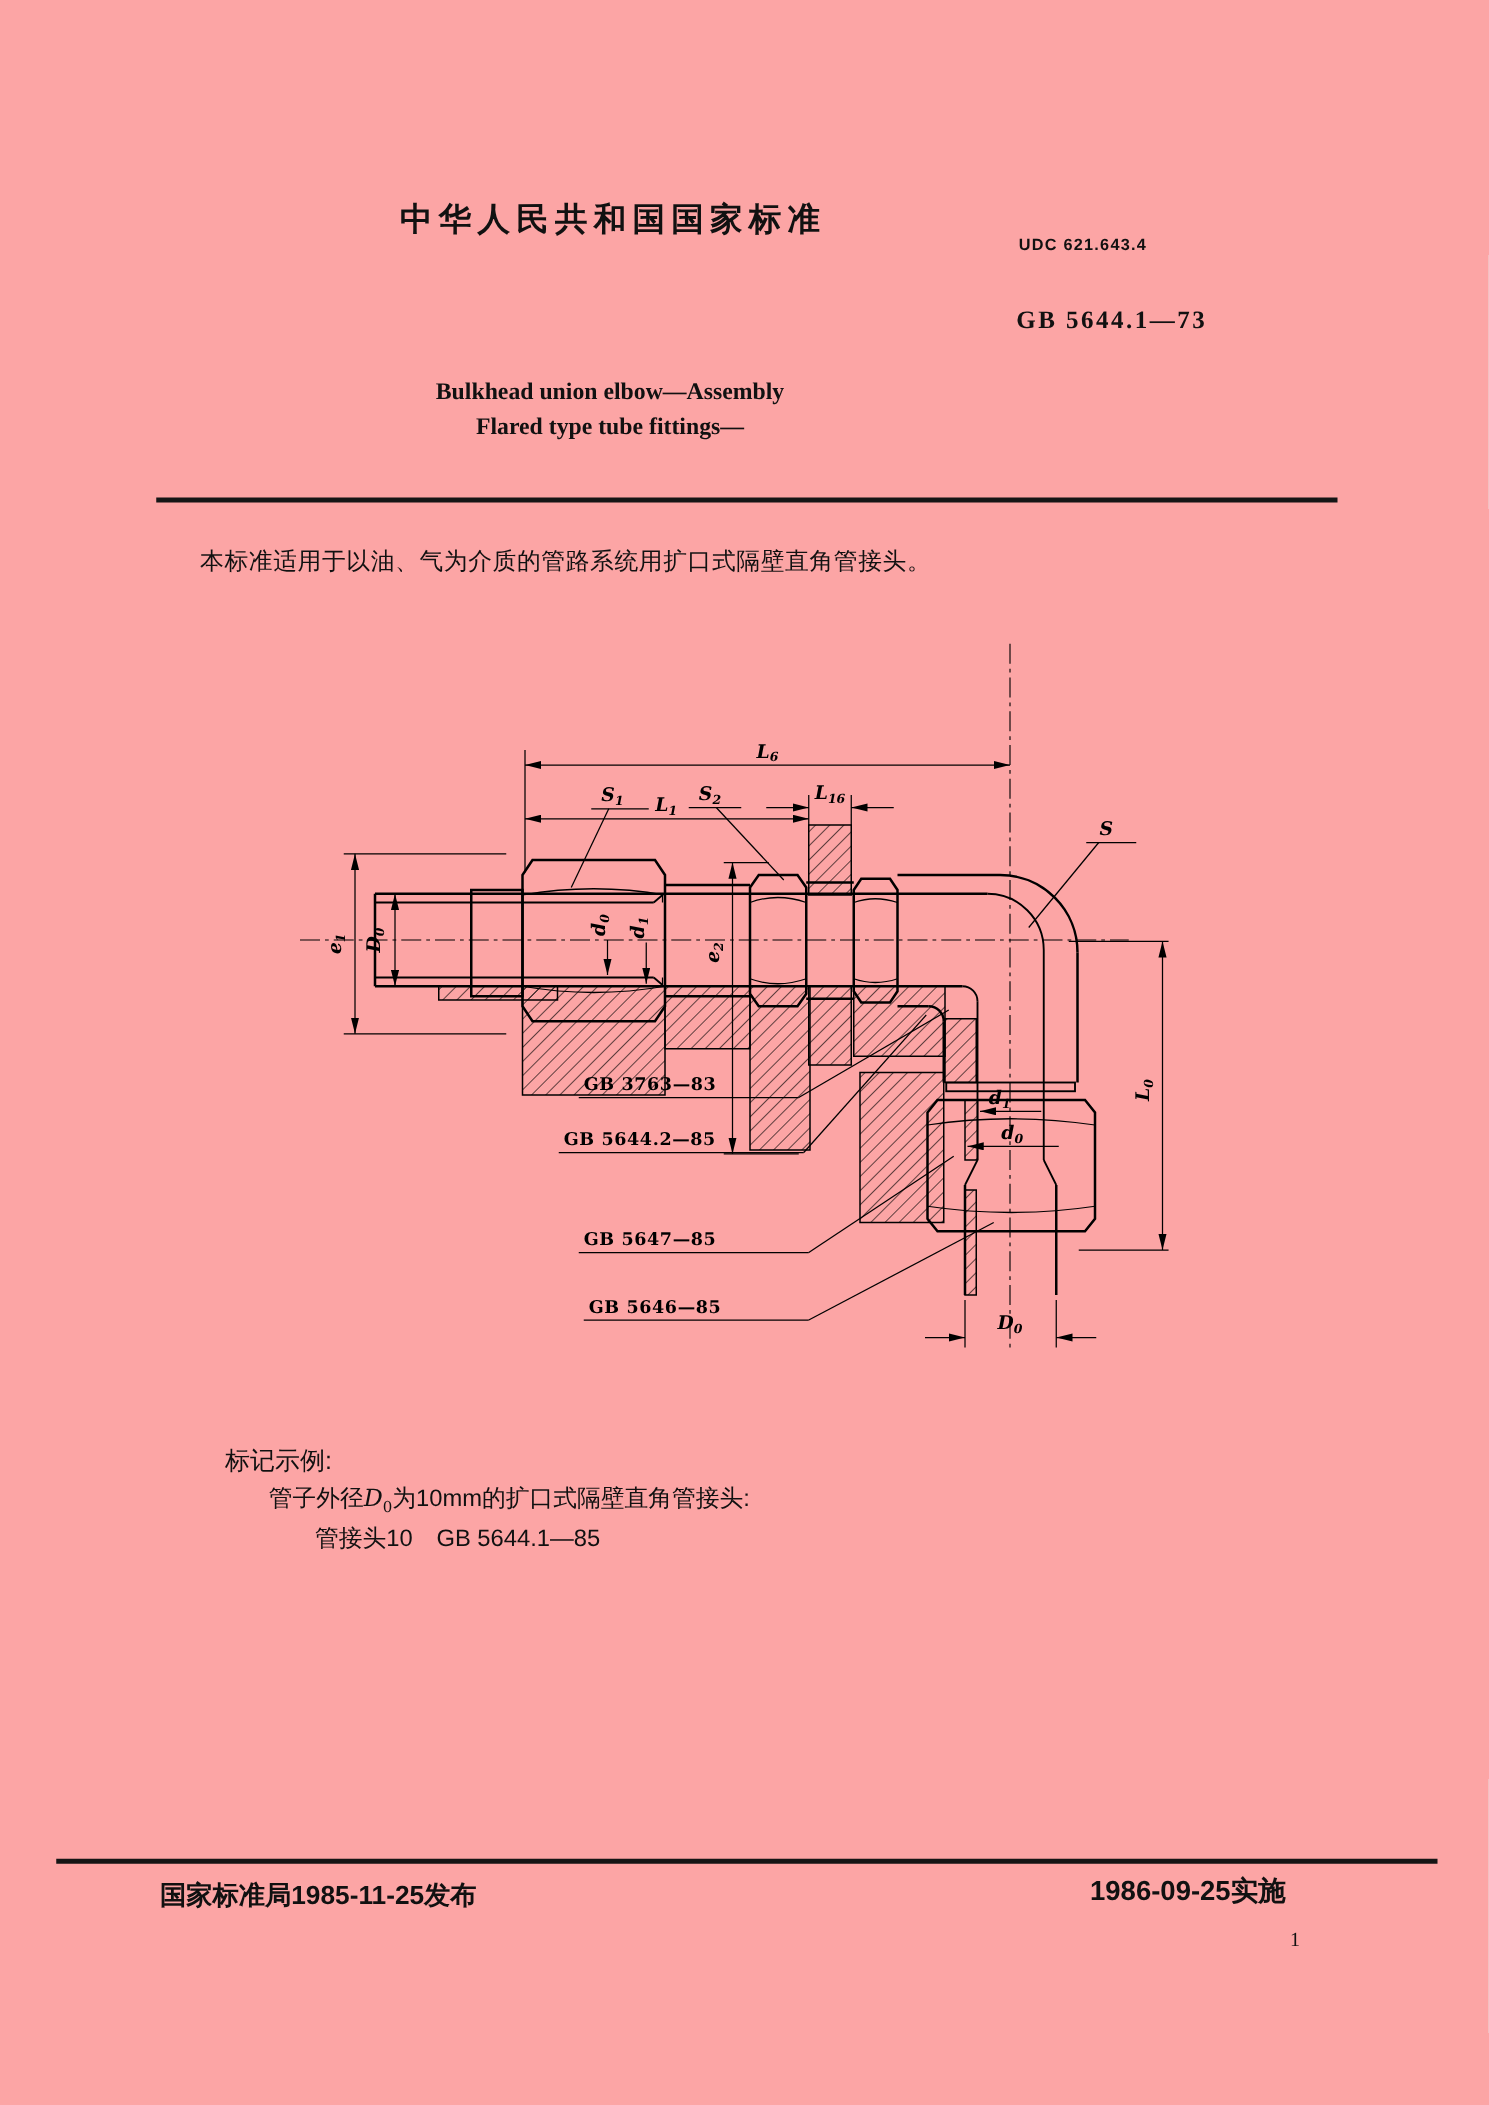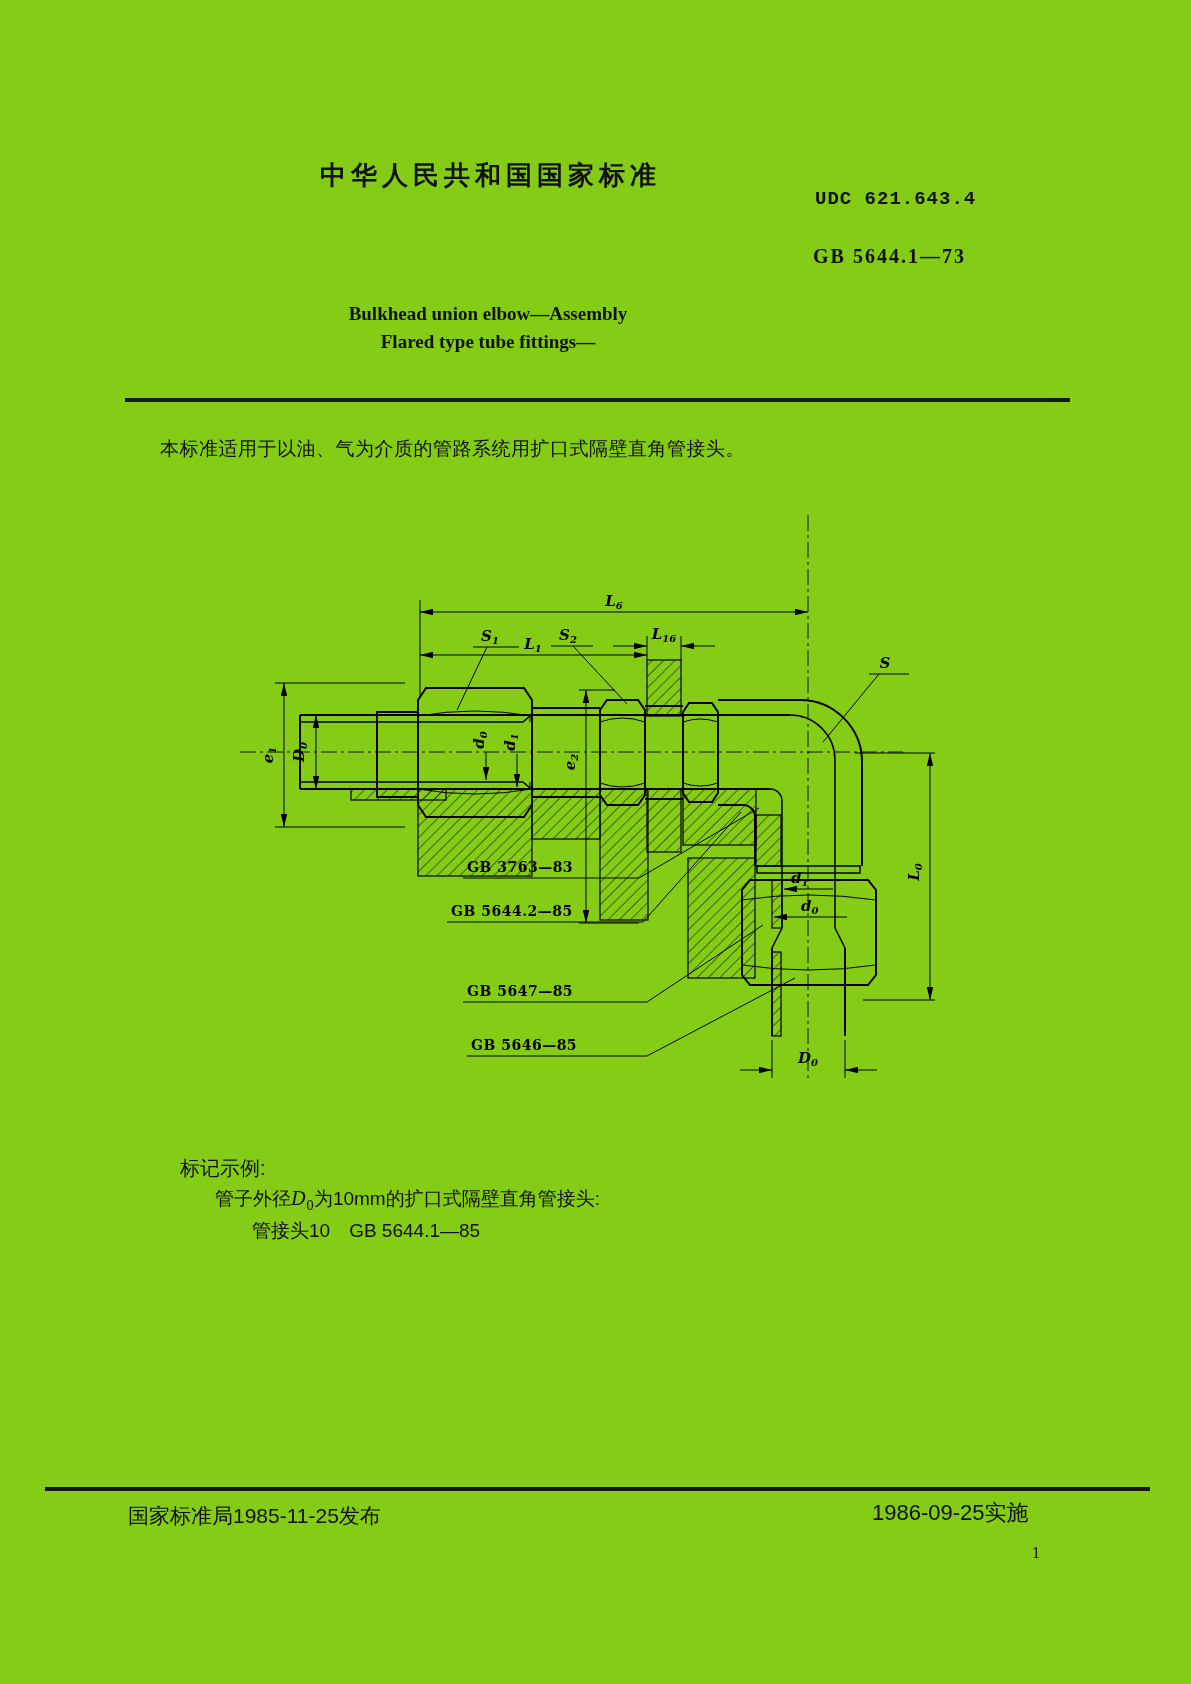--- a/index.html
+++ b/index.html
@@ -1,31 +1,31 @@
 <!DOCTYPE html>
 <html><head>
 <meta charset="utf-8">
 <style>
   html,body{margin:0;padding:0;background:#e8e8e8;}
-  .page{position:relative;width:1191px;height:1684px;background:#84cc16;margin:0 auto;
+  .page{position:relative;width:1191px;height:1684px;background:#fca5a5;margin:0 auto;
         font-family:"Liberation Sans",sans-serif;color:#111;overflow:hidden;}
   .abs{position:absolute;}
   .cn-head{font-size:26px;font-weight:600;letter-spacing:5px;}
-  .udc{font-family:Liberation Mono, monospace;font-weight:bold;font-size:19px;letter-spacing:1px;}
+  .udc{font-family:Liberation Sans, sans-serif;font-weight:bold;font-size:13px;letter-spacing:1px;}
   .title-cn{font-size:34px;font-weight:bold;letter-spacing:2px;}
   .std-no{font-family:"Liberation Serif",serif;font-weight:bold;font-size:20px;letter-spacing:2px;}
   .title-en{width:420px;text-align:center;font-family:"Liberation Serif",serif;
             font-weight:bold;font-size:19px;line-height:28px;}
   .rule{background:#151515;}
   .scope{font-size:19px;letter-spacing:0.5px;}
   .ex-head{font-size:20px;}
   .ex-line{font-size:19px;}
   .sym{font-family:"DejaVu Serif",serif;font-style:italic;}
   .sym sub{font-size:12px;font-style:normal;}
-  .foot{font-size:21px;font-weight:normal;}
+  .foot{font-size:21px;font-weight:bold;}
   .pageno{font-family:"Liberation Serif",serif;font-size:16px;}
   
   svg .ol{stroke:#000;stroke-width:2;fill:none;}
   svg .ol15{stroke:#000;stroke-width:1.5;fill:none;}
   svg .thin{stroke:#000;stroke-width:1;fill:none;}
   svg .cl{stroke:#000;stroke-width:0.9;fill:none;stroke-dasharray:16 4 3 4;}
   svg .hat{fill:url(#hatch);stroke:#000;stroke-width:1.2;}
   svg .dim{font:italic bold 15px "DejaVu Serif",serif;fill:#000;}
   svg .dim .sub{font-size:10px;}
   svg .ref{font:bold 14px "DejaVu Serif",serif;fill:#000;letter-spacing:0.5px;}

